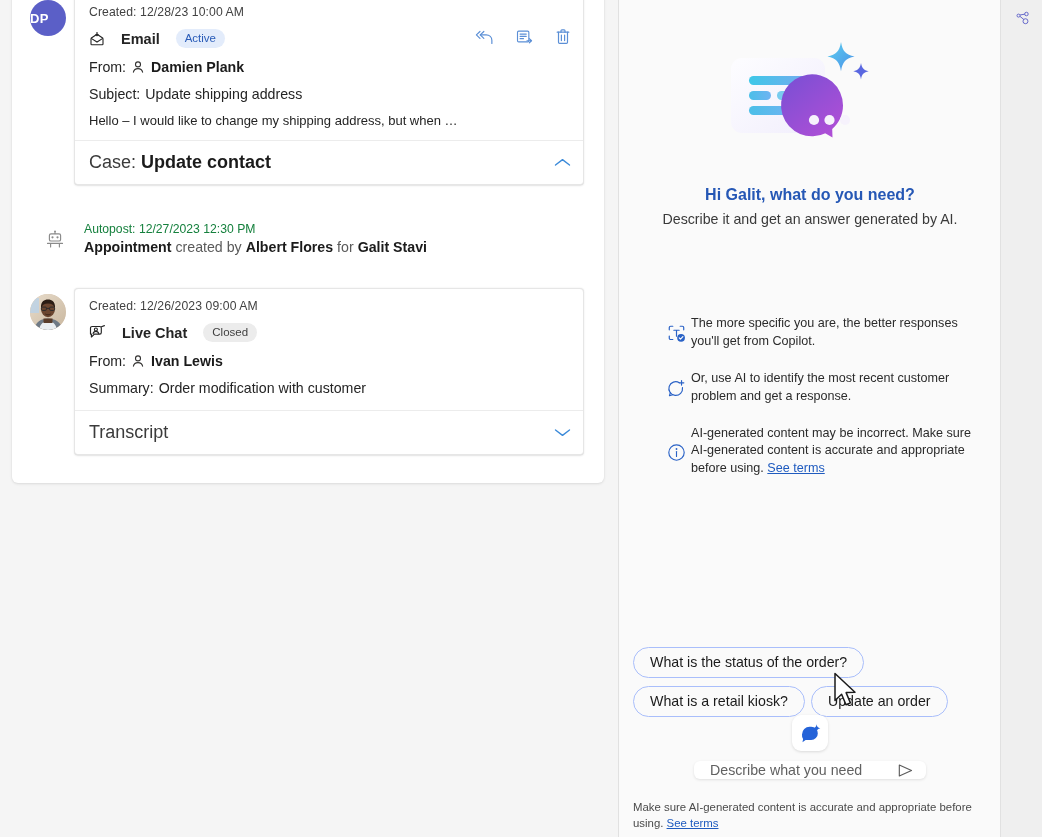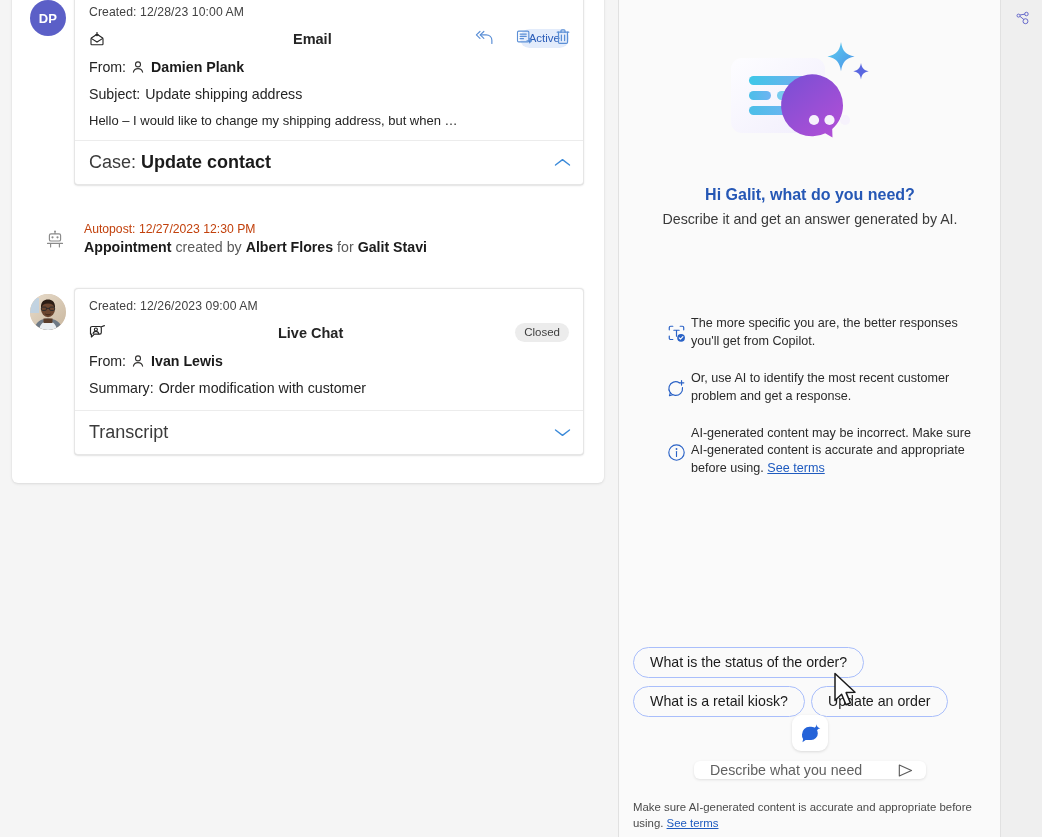--- a/index.html
+++ b/index.html
@@ -20,38 +20,38 @@
   .timeline-card {
     position: absolute; left: 12px; top: -42px; width: 592px; height: 525px;
     background: #ffffff; border-radius: 6px;
     box-shadow: 0 1px 3px rgba(0,0,0,0.10), 0 0 2px rgba(0,0,0,0.05);
   }
   .tl-inner { position: relative; padding: 0; }
 
   .entry { position: relative; }
   .entry-avatar {
     position: absolute; left: 18px; width: 36px; height: 36px; border-radius: 50%;
-    display: flex; align-items: center; justify-content: center;
+    display: flex; align-items: center; 
     font-size: 13px; font-weight: 600; color: #fff; letter-spacing: .3px;
     overflow: hidden;
   }
   .avatar-initials { background: #5b5fc7; }
   .avatar-photo { background: #d9c8b4; }
   .avatar-photo svg { display:block; width:36px; height:36px; }
 
   .bubble {
     position: absolute; left: 62px; width: 508px;
     background: #ffffff; border: 1px solid #e6e6e6; border-radius: 4px;
     box-shadow: 0 .6px 1.8px rgba(0,0,0,0.10), 0 .15px .45px rgba(0,0,0,0.07);
   }
   .bubble-body { padding: 10px 14px 12px 14px; position: relative; }
   .meta-line {
     font-size: 12.2px; color: #424242; margin: 0 0 10px 0; letter-spacing: .1px;
   }
-  .type-row { display: flex; align-items: center; gap: 9px; margin-bottom: 11px; justify-content: space-between; }
+  .type-row { display: flex; align-items: center; gap: 16px; margin-bottom: 11px; }
   .type-name { font-size: 14.5px; font-weight: 700; color: #242424; }
   .type-icon { display: inline-flex; align-items: center; color: #242424; }
   .badge {
     font-size: 11.5px; padding: 2px 9px 3px; border-radius: 11px; line-height: 1.25;
   }
   .badge-active { background: #e3ecfb; color: #2a5cb8; }
   .badge-closed { background: #ececec; color: #3f3f3f; }
 
   .actions {
     position: absolute; right: 12px; top: 33px; display: flex; gap: 22px;
@@ -76,21 +76,21 @@
   .footer-text { font-size: 18px; color: #3b3b3b; }
   .footer-text b { color: #1b1b1b; font-weight: 700; }
   .chev { color: #3b8ad9; display: inline-flex; }
 
   
   .autopost { position: absolute; left: 0; width: 100%; }
   .autopost .bot-ico {
     position: absolute; left: 34px; top: 8px; color: #8a8a8a;
   }
   .autopost .ap-text { position: absolute; left: 72px; top: 0; }
-  .ap-date { font-size: 12.2px; color: #c2410c; margin-bottom: 3px; }
+  .ap-date { font-size: 12.2px; color: #15803d; margin-bottom: 3px; }
   .ap-desc { font-size: 14.2px; color: #5a5a5a; }
   .ap-desc b { color: #1b1b1b; font-weight: 700; }
 
   
   .copilot {
     position: absolute; left: 618px; top: 0; width: 382px; height: 837px;
     background: #fafafa; border-left: 1px solid #e1e1e1;
     box-sizing: border-box;
   }
   .rail {

